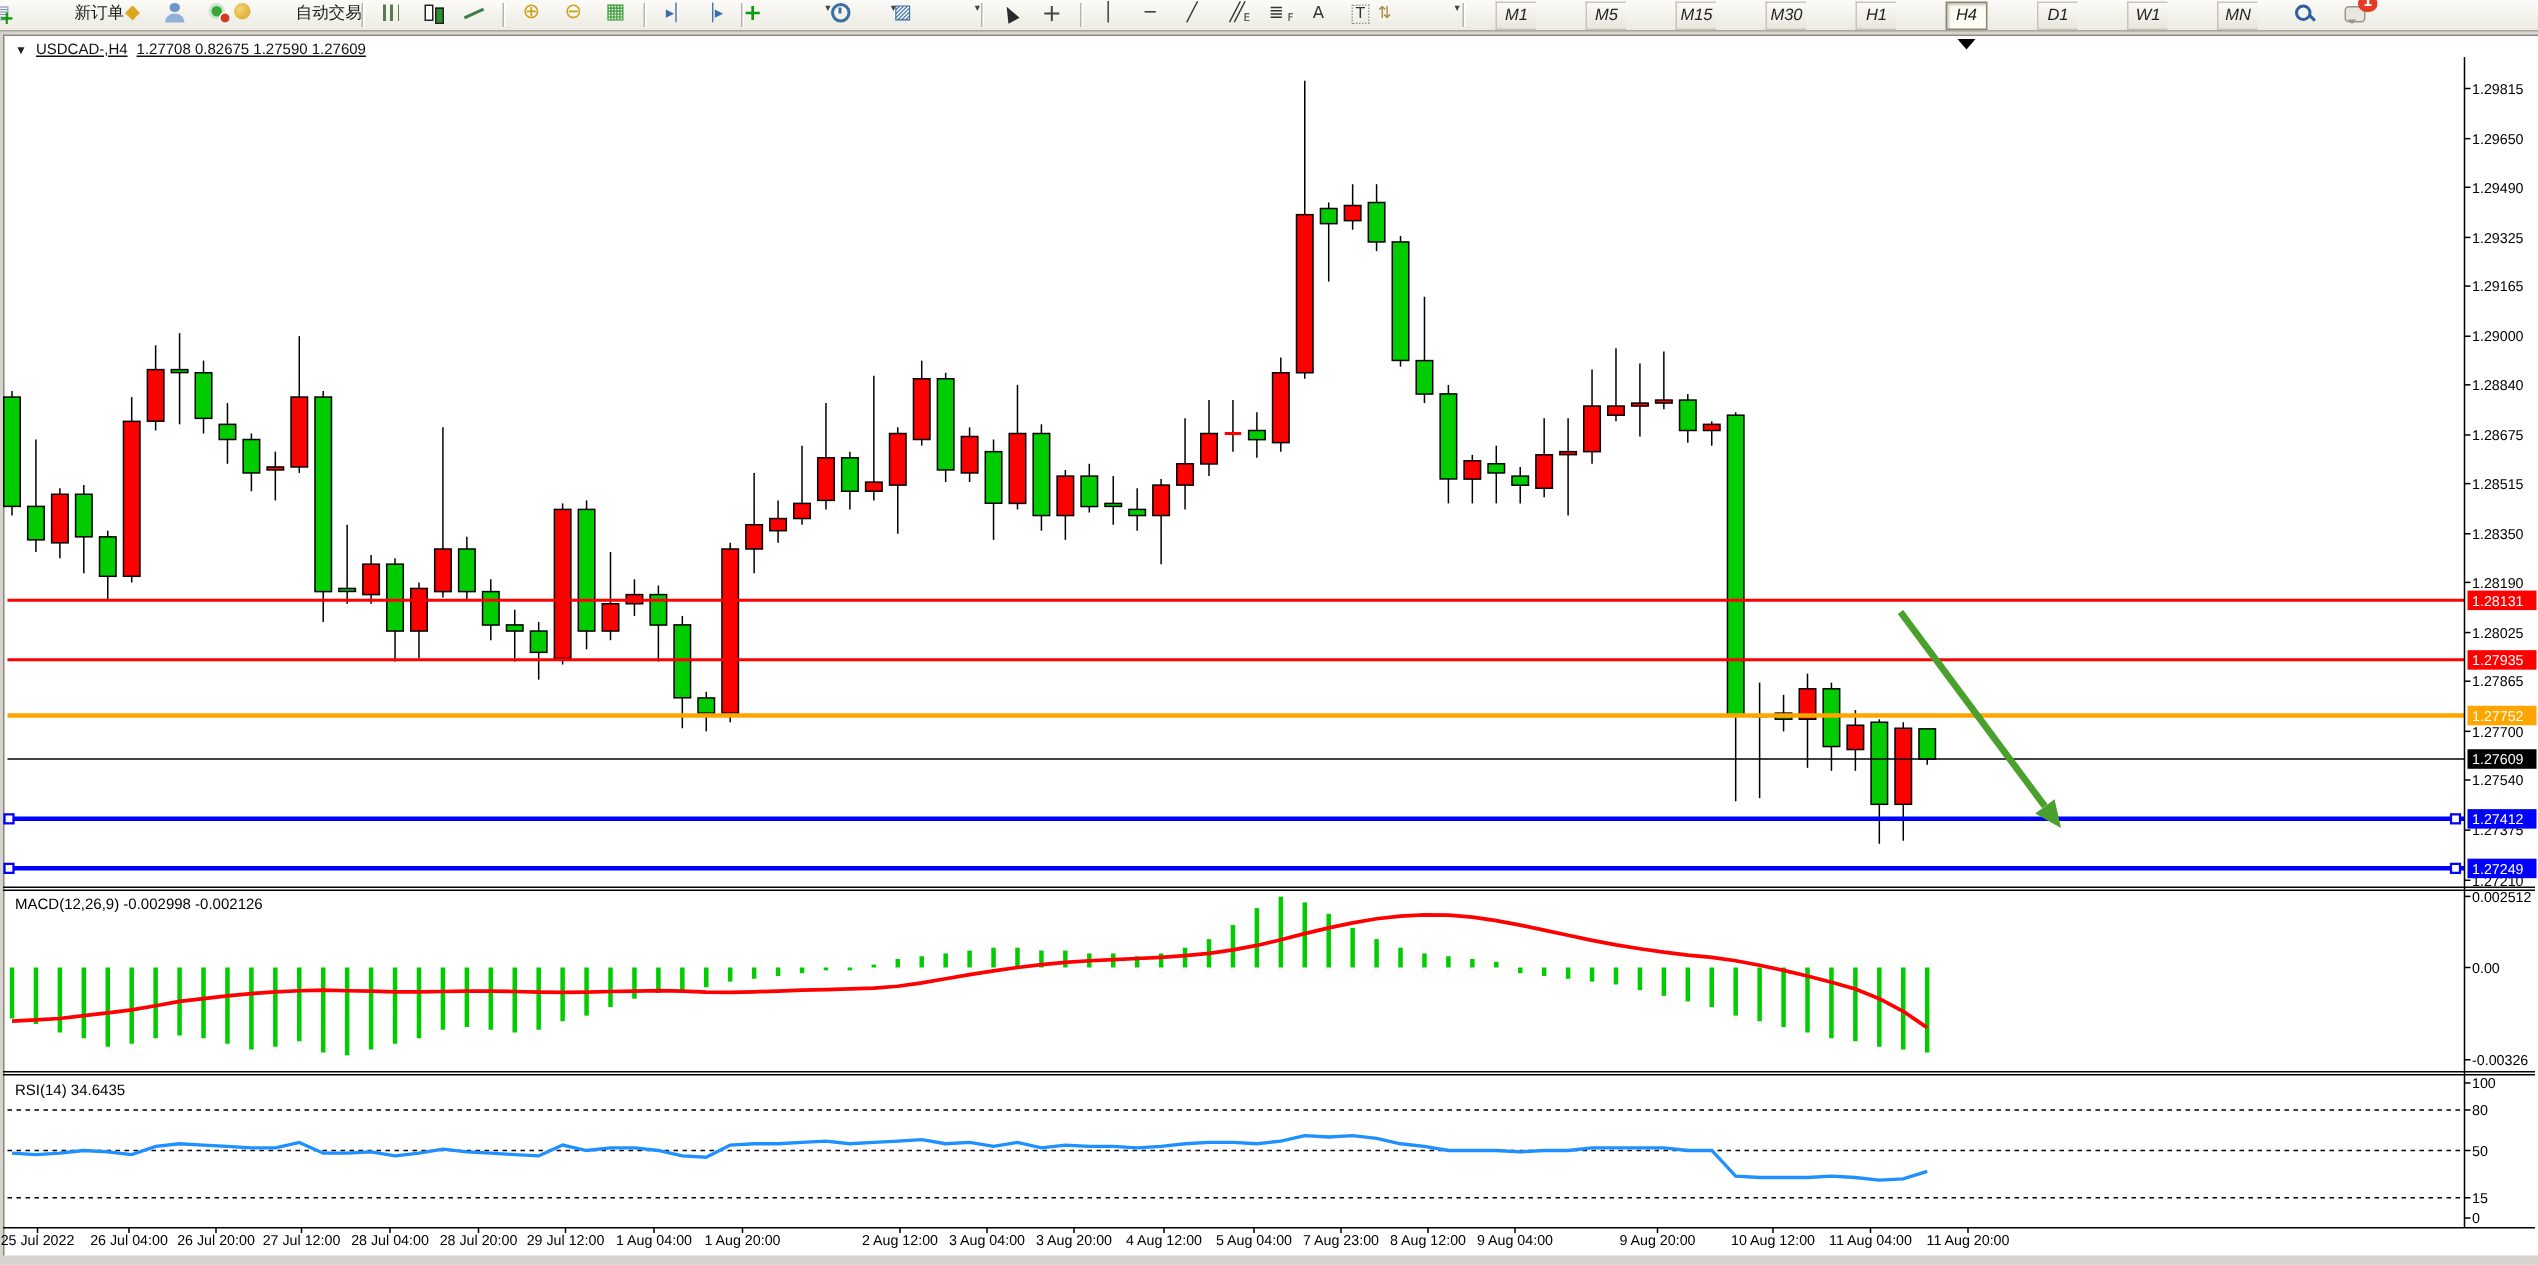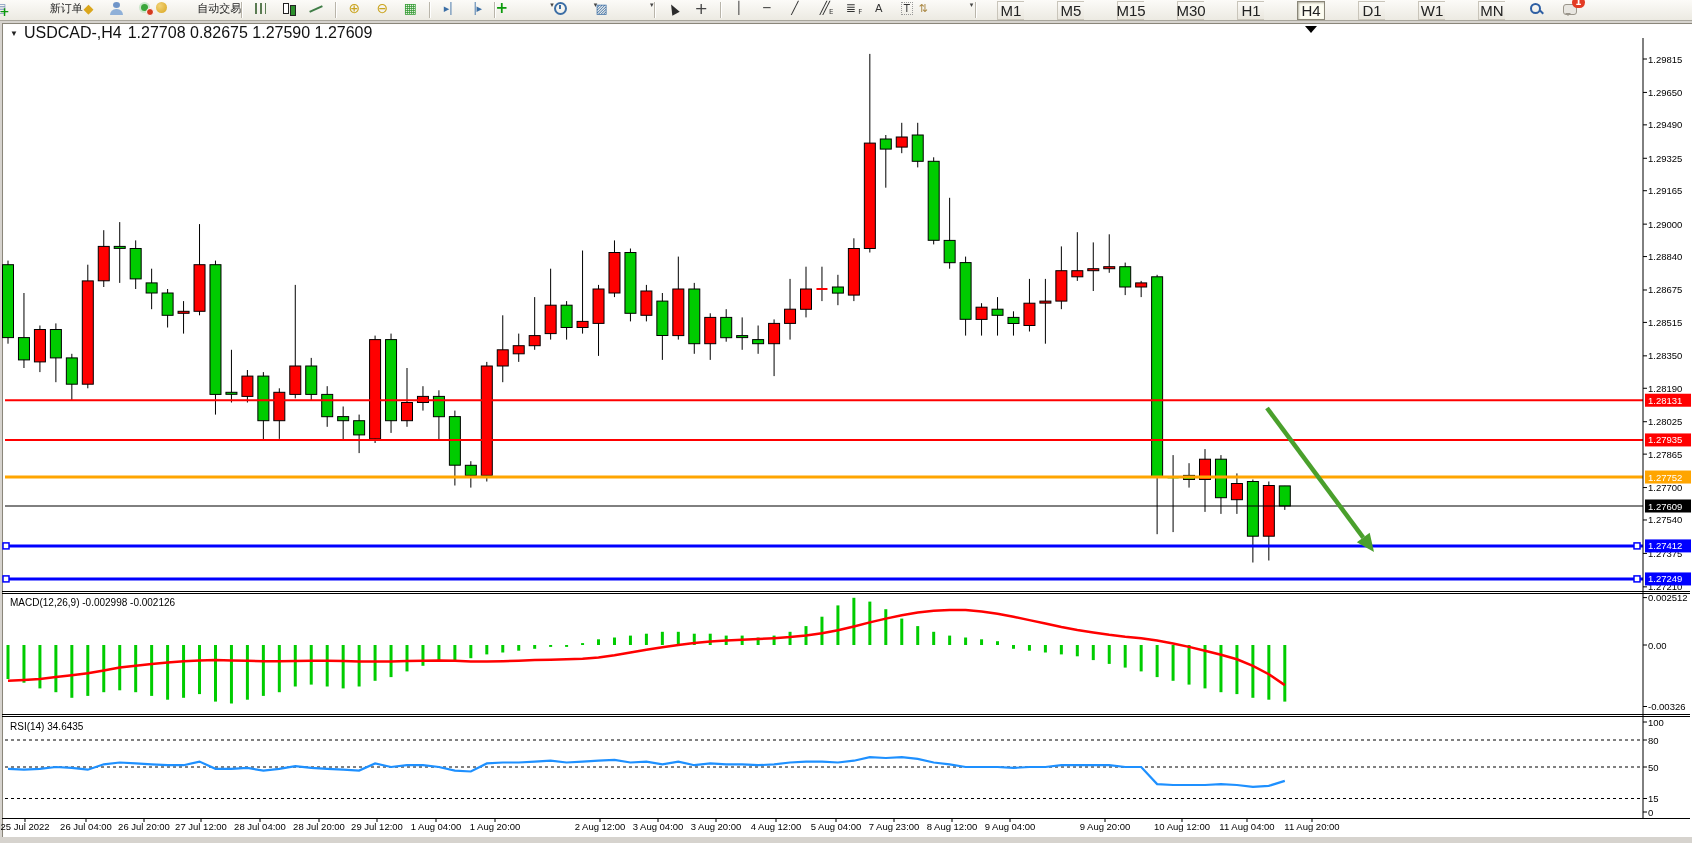--- a/index.html
+++ b/index.html
@@ -5,22 +5,22 @@
   html,body{margin:0;padding:0;background:#d6d3ce;font-family:"Liberation Sans",sans-serif;}
   #app{position:relative;width:1692px;height:843px;background:#d6d3ce;overflow:hidden;}
   
   #toolbar{position:absolute;left:0;top:0;width:1692px;height:21px;background:linear-gradient(#fcfbf8,#eceae2);
     border-bottom:1px solid #a9a69c;display:flex;align-items:center;padding:0 4px;box-sizing:border-box;gap:1px;}
   .tb{height:19px;min-width:21px;display:flex;justify-content:center;border:1px solid transparent;
     border-radius:2px;padding:0 2px;cursor:default;gap:40px;}
   .tb .lbl{font-size:11px;color:#1a1a1a;margin-left:3px;white-space:nowrap;}
   .tb .dd{font-size:7px;color:#444;margin-left:2px;}
   .sep{width:1px;height:16px;background:#b9b5aa;box-shadow:1px 0 0 #fff;margin:0 4px;}
-  .tf{height:17px;min-width:26px;display:flex;align-items:center;justify-content:center;font-size:15px;color:#222;
-    border:1px solid #c9c5ba;background:linear-gradient(#fbfaf7,#e9e6dd);margin:16px;border-right:none;}
+  .tf{height:17px;min-width:26px;display:flex;align-items:center;justify-content:center;font-size:11px;color:#222;
+    border:1px solid #c9c5ba;background:linear-gradient(#fbfaf7,#e9e6dd);margin:16px;border-right:none;font-style:italic;}
   .tf:last-of-type{border-right:1px solid #c9c5ba;}
   .tf.active{background:#fdfdf2;border:1px solid #8a8778;box-shadow:inset 1px 1px 2px #b5b2a4;}
   #tb-right{margin-left:auto;display:flex;align-items:center;gap:8px;padding-right:104px;}
   
   .ic{width:17px;height:15px;position:relative;display:inline-block;font:12px/15px "DejaVu Sans",sans-serif;text-align:center;color:#333;}
   .ic-doc-plus::before{content:"▤";color:#7d95bb;}
   .ic-doc-plus::after{content:"+";position:absolute;right:-3px;bottom:-4px;color:#0b9a0b;font-weight:bold;font-size:12px;}
   .ic-gold-cube::before{content:"◆";color:#dba71c;font-size:13px;}
   .ic-person-blue::before{content:"";position:absolute;left:5px;top:1px;width:7px;height:6px;border-radius:50%;background:#6f95c8;}
   .ic-person-blue::after{content:"";position:absolute;left:2px;top:8px;width:13px;height:6px;border-radius:7px 7px 0 0;background:#8fb0d8;}
@@ -58,21 +58,21 @@
   .ic-chat{width:17px;height:15px;}
   .ic-chat::before{content:"";position:absolute;left:1px;top:3px;width:12px;height:9px;background:#e8e6e0;border:1px solid #9a958a;border-radius:3px;}
   .ic-chat::after{content:"";position:absolute;left:3px;top:12px;width:0;height:0;border:3px solid transparent;border-top-color:#9a958a;}
   .badge{position:absolute;right:-6px;top:-4px;min-width:11px;height:11px;border-radius:6px;background:#e33b24;color:#fff;
     font-size:9px;line-height:11px;text-align:center;padding:0 1px;font-weight:bold;}
   
   #chart-window{position:absolute;left:2px;top:23px;width:1690px;height:813px;background:#fff;
     border-left:1px solid #8a867a;border-top:1px solid #8a867a;box-shadow:inset 1px 1px 0 #fdfdfd;}
   #title-row{position:absolute;left:10px;top:27px;height:12px;display:flex;align-items:center;gap:6px;z-index:5;}
   #title-row .tri{font-size:8px;color:#222;}
-  #title-row .sym,#title-row .ohlc{font-size:16px;color:#111;}
+  #title-row .sym,#title-row .ohlc{font-size:10px;color:#111;text-decoration:underline;}
   svg{position:absolute;left:0;top:0;}
   svg text{font-family:"Liberation Sans",sans-serif;}
 </style>
 </head>
 <body>
 
 <div id="app">
   <div id="toolbar">
       <span class="tb">
         <span class="ic ic-doc-plus"></span>

